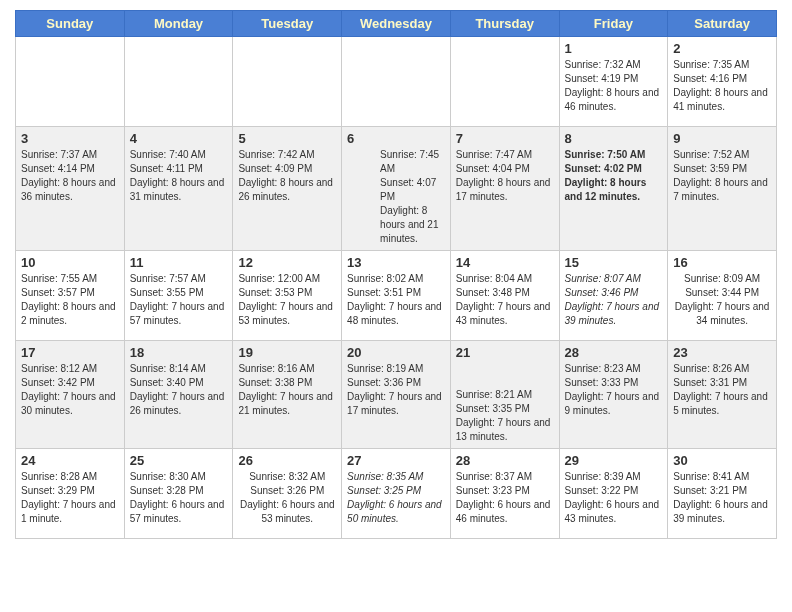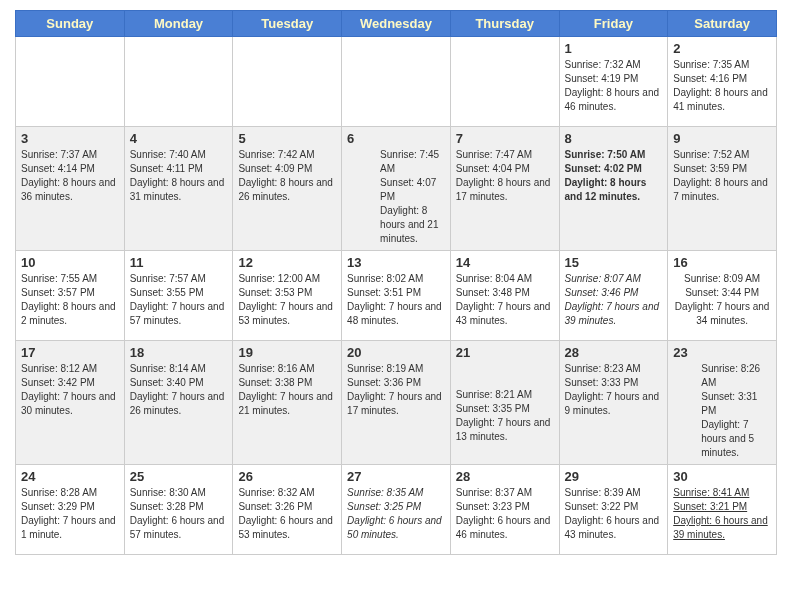--- a/index.html
+++ b/index.html
@@ -178,41 +178,41 @@
 Daylight: 7 hours and 13 minutes.</div>
           </td>
           <td>
             <div class="day-num">28</div>
             <div class="day-info" style="white-space: pre-line;">Sunrise: 8:23 AM
 Sunset: 3:33 PM
 Daylight: 7 hours and 9 minutes.</div>
           </td>
           <td>
             <div class="day-num">23</div>
-            <div class="day-info" style="white-space: pre-line; margin-left: 28px;">Sunrise: 8:26 AM
+            <div class="day-info" style="white-space: pre-line;">Sunrise: 8:26 AM
 Sunset: 3:31 PM
 Daylight: 7 hours and 5 minutes.</div>
           </td>
         </tr>
         <tr class="normal-row week-row">
           <td>
             <div class="day-num">24</div>
             <div class="day-info" style="white-space: pre-line;">Sunrise: 8:28 AM
 Sunset: 3:29 PM
 Daylight: 7 hours and 1 minute.</div>
           </td>
           <td>
             <div class="day-num">25</div>
             <div class="day-info" style="white-space: pre-line;">Sunrise: 8:30 AM
 Sunset: 3:28 PM
 Daylight: 6 hours and 57 minutes.</div>
           </td>
           <td>
             <div class="day-num">26</div>
-            <div class="day-info" style="white-space: pre-line;">Sunrise: 8:32 AM
+            <div class="day-info" style="white-space: pre-line; text-align: center;">Sunrise: 8:32 AM
 Sunset: 3:26 PM
 Daylight: 6 hours and 53 minutes.</div>
           </td>
           <td>
             <div class="day-num">27</div>
             <div class="day-info" style="white-space: pre-line; font-style: italic;">Sunrise: 8:35 AM
 Sunset: 3:25 PM
 Daylight: 6 hours and 50 minutes.</div>
           </td>
           <td>
@@ -222,20 +222,20 @@
 Daylight: 6 hours and 46 minutes.</div>
           </td>
           <td>
             <div class="day-num">29</div>
             <div class="day-info" style="white-space: pre-line;">Sunrise: 8:39 AM
 Sunset: 3:22 PM
 Daylight: 6 hours and 43 minutes.</div>
           </td>
           <td>
             <div class="day-num">30</div>
-            <div class="day-info" style="white-space: pre-line; text-decoration: underline;">Sunrise: 8:41 AM
+            <div class="day-info" style="white-space: pre-line;">Sunrise: 8:41 AM
 Sunset: 3:21 PM
 Daylight: 6 hours and 39 minutes.</div>
           </td>
         </tr>
       </tbody>
   </table>
 </div>
 
 </body></html>

